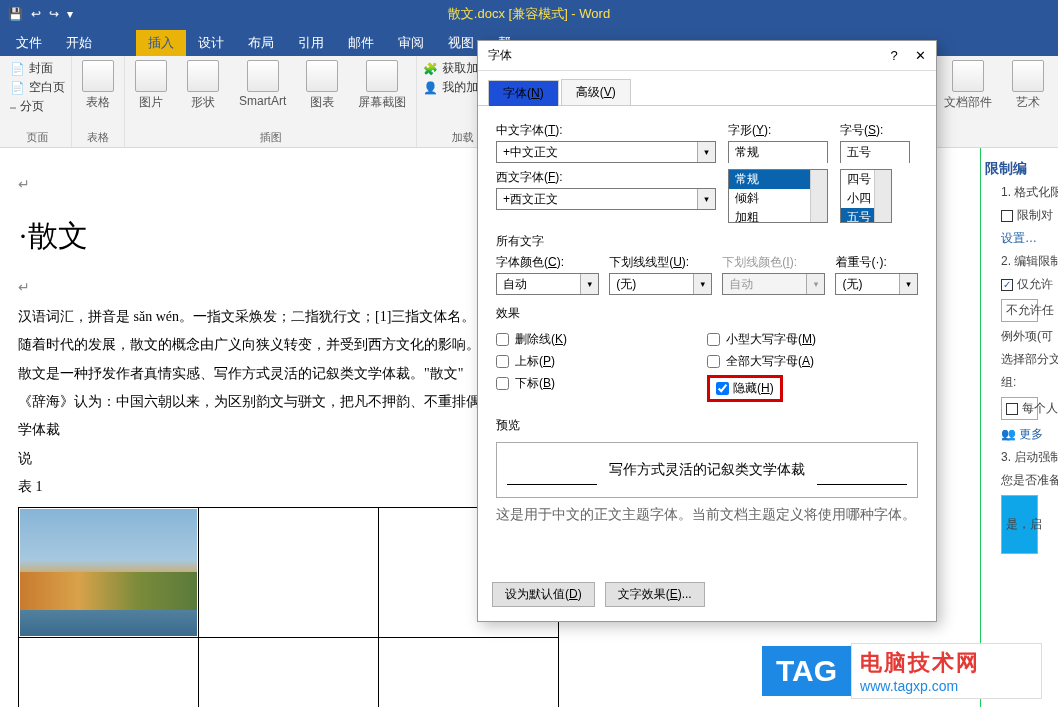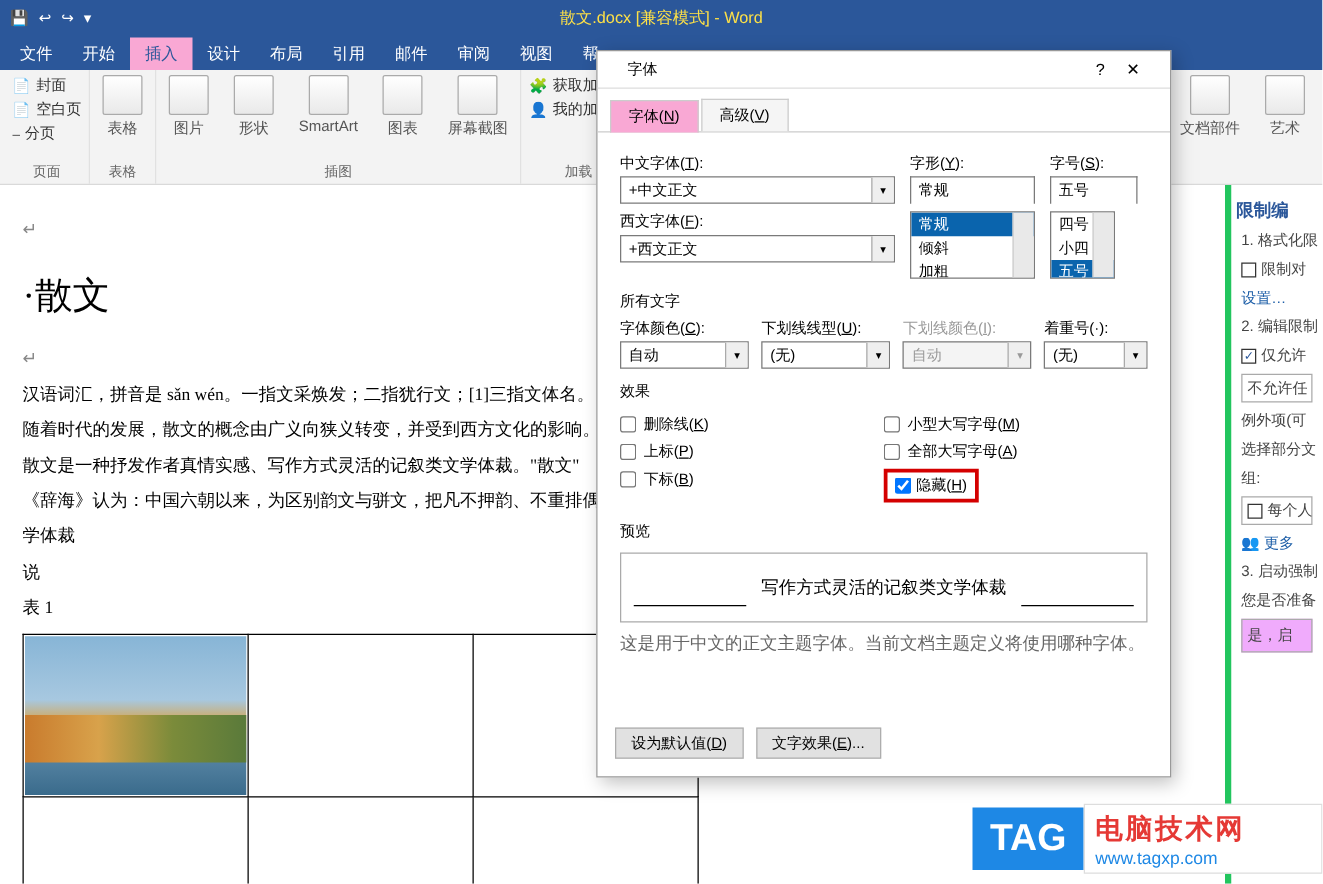--- a/index.html
+++ b/index.html
@@ -3,47 +3,47 @@
 <meta charset="utf-8">
 <style>
   * { box-sizing: border-box; font-family: "Microsoft YaHei", "Segoe UI", sans-serif; }
   body { margin:0; padding:0; width:1058px; height:707px; overflow:hidden; background:#fff; position:relative;}
   .titlebar { height:28px; background:#2b579a; color:#fff; display:flex; align-items:center; padding:0 8px; font-size:12px; position:relative;}
   .titlebar .qat { display:flex; gap:8px; align-items:center;}
   .titlebar .qat span { color:#fff; }
   .titlebar .title { position:absolute; left:50%; transform:translateX(-50%); color:#fde047; font-size:13px;}
   .tabs { height:28px; background:#2b579a; display:flex; align-items:flex-end; padding-left:4px;}
   .tab { color:#fff; font-size:13px; padding:4px 12px; cursor:pointer;}
-  .tab.active { background:#f9a8d4; color:#2b579a;}
+  .tab.active { background:#eab308; color:#2b579a;margin-left:32px;}
   .ribbon { height:92px; background:#f3f3f3; border-bottom:1px solid #d9d9d9; display:flex; align-items:stretch; padding:0 4px; font-size:12px; color:#555;}
   .ribgroup { display:flex; flex-direction:column; justify-content:space-between; align-items:center; padding:4px 6px 2px 6px; border-right:1px solid #e1e1e1; min-width:50px;}
   .ribgroup .body { display:flex; flex-direction:column; gap:2px; align-items:flex-start;}
   .ribgroup .body.row { flex-direction:row; gap:12px;}
   .bigbtn { display:flex; flex-direction:column; align-items:center; gap:2px; padding:0 4px; cursor:default;}
   .bigbtn .ic { width:32px; height:32px; border:1px solid #aaa; background:linear-gradient(#fff,#e9e9e9); border-radius:2px;}
   .ribgroup .label { font-size:11px; color:#666; margin-top:2px;}
   .smallrow { display:flex; align-items:center; gap:4px; font-size:12px; color:#333;}
   .docarea { position:absolute; top:148px; left:0; right:0; bottom:0; background:#fff; display:flex;}
   .page { flex:1; padding:20px 18px; overflow:hidden;}
   .page h1 { font-family: "SimSun", serif; font-size:30px; font-weight:normal; margin:20px 0; }
   .page p { font-family:"SimSun",serif; font-size:14px; margin:6px 0; color:#000; line-height:1.6;}
   .tbl { border-collapse:collapse; margin-top:8px;}
   .tbl td { border:1px solid #000; width:180px; height:130px; vertical-align:top;}
-  .rpanel { width:78px; background:#fff; border-left:5px solid #22c55e; padding:8px 4px; font-size:12px; color:#444; overflow:hidden;}
+  .rpanel { width:78px; background:#fff; border-left:1px solid #22c55e; padding:8px 4px; font-size:12px; color:#444; overflow:hidden;}
   .rpanel h3 { color:#2b579a; font-size:14px; margin:4px 0;}
-  .rpanel .item { margin:6px 4px; white-space:nowrap;}
+  .rpanel .item { margin:6px 16px; white-space:nowrap;}
   .chk { display:inline-block; width:12px; height:12px; border:1px solid #333; vertical-align:middle; margin-right:4px; background:#fff;}
   .chk.on::after{content:"✓"; font-size:10px; position:relative; top:-3px; left:1px; color:#2b579a;}
   
   .dialog { position:absolute; left:477px; top:40px; width:460px; background:#fff; border:1px solid #999; box-shadow:4px 4px 14px rgba(0,0,0,0.25); font-size:12px;}
-  .dlg-title { display:flex; justify-content:space-between; align-items:center; padding:6px 24px; border-bottom:1px solid #ddd;}
+  .dlg-title { display:flex; justify-content:space-between; align-items:center; padding:6px 10px; border-bottom:1px solid #ddd;}
   .dlg-title .ctrls span{ margin-left:14px; font-size:13px; cursor:default;}
   .dlg-tabs { display:flex; border-bottom:1px solid #ccc; padding:8px 10px 0 10px; gap:0;}
   .dlg-tab { padding:4px 14px; border:1px solid #ccc; border-bottom:none; background:#f5f5f5; margin-right:2px; cursor:default;}
-  .dlg-tab.active { background:#f9a8d4; position:relative; top:1px;}
+  .dlg-tab.active { background:#1d4ed8; position:relative; top:1px;}
   .dlg-body { padding:10px 18px 14px 18px;}
   .dlg-row { display:flex; gap:12px; align-items:flex-end; margin:6px 0;}
   .field { display:flex; flex-direction:column; gap:2px;}
   .field label { font-size:12px;}
   .combo { display:flex; align-items:center; border:1px solid #7a7a7a; height:22px; background:#fff;}
   .combo span { flex:1; padding:0 6px; font-size:12px;}
   .combo .arrow { width:18px; height:100%; border-left:1px solid #aaa; background:#efefef; display:flex; align-items:center; justify-content:center; font-size:9px;}
   .listbox { border:1px solid #7a7a7a; background:#fff; overflow:hidden;}
   .listbox .opt { padding:1px 6px; font-size:12px;}
   .listbox .opt.sel { background:#0a64ad; color:#fff;}
@@ -53,21 +53,21 @@
   .four-col { display:flex; gap:10px;align-items:center;}
   .check-row { display:flex; align-items:center; gap:6px; margin:5px 0;}
   .check-row input { margin:0;}
   .hl { border:3px solid #d40000; padding:2px 6px; display:inline-flex; align-items:center; gap:4px;}
   .preview-box { border:1px solid #aaa; height:56px; display:flex; align-items:center; justify-content:center; margin:8px 0; font-family:"SimSun",serif; font-size:14px; position:relative;}
   .preview-line{position:absolute; bottom:12px; left:10px; width:90px; border-bottom:1px solid #000;}
   .preview-line.r{left:auto; right:10px;}
   .dlg-desc { font-size:14px; color:#666; margin:6px 0 38px 0;}
   .dlg-foot { display:flex; gap:10px; padding:6px 14px 14px 14px;}
   .btn { border:1px solid #adadad; background:#e1e1e1; padding:3px 12px; font-size:12px; cursor:default;}
-  .tag-badge { position:absolute; right:0; bottom:0; width:280px; height:72px; display:flex; align-items:center;}
+  .tag-badge { position:absolute; right:16px; bottom:0; width:280px; height:72px; display:flex; align-items:center;}
   .tag-left { background:#1e88e5; color:#fff; font-size:30px; font-weight:bold; padding:8px 14px;}
   .tag-right { flex:1; background:#fff; border:1px solid #ddd; display:flex; flex-direction:column; justify-content:center; padding:4px 8px;}
   .tag-right .cn{ color:#e53935; font-size:22px; font-weight:bold; letter-spacing:2px;}
   .tag-right .url{ color:#1e88e5; font-size:14px;}
   u.acc{text-decoration:underline;}
   .thumb { width:100%; height:100%; background:linear-gradient(to bottom,#87b5d6 0%, #a7c8e0 40%, #d9a34a 55%, #5d8aa8 70%, #3a6b8c 100%); position:relative;}
   .thumb::after{content:""; position:absolute; left:0; right:0; top:50%; height:30%; background:linear-gradient(to right,#c97b2d,#d8a24b,#7b8b3a,#5a7a3a);}
 </style>
 </head>
 <body>
@@ -201,21 +201,21 @@
     <div class="item">2. 编辑限制</div>
     <div class="item"><span class="chk on"></span><span>仅允许</span></div>
     <div class="item" style="border:1px solid #aaa;padding:2px 4px;">不允许任</div>
     <div class="item">例外项(可</div>
     <div class="item">选择部分文</div>
     <div class="item">组:</div>
     <div class="item" style="border:1px solid #aaa;padding:2px 4px;"><span class="chk"></span><span>每个人</span></div>
     <div class="item" style="color:#1e5fa8;">👥 <span>更多</span></div>
     <div class="item">3. 启动强制</div>
     <div class="item">您是否准备</div>
-    <div class="item" style="border:1px solid #aaa;padding:4px 4px;background:#f0abfc;">是，启</div>
+    <div class="item" style="border:1px solid #aaa;padding:20px 4px;background:#0ea5e9;">是，启</div>
   </div>
 </div>
 
 <div class="dialog">
   <div class="dlg-title">
     <span>字体</span>
     <span class="ctrls">
       <span>?</span>
       <span>✕</span>
     </span>

